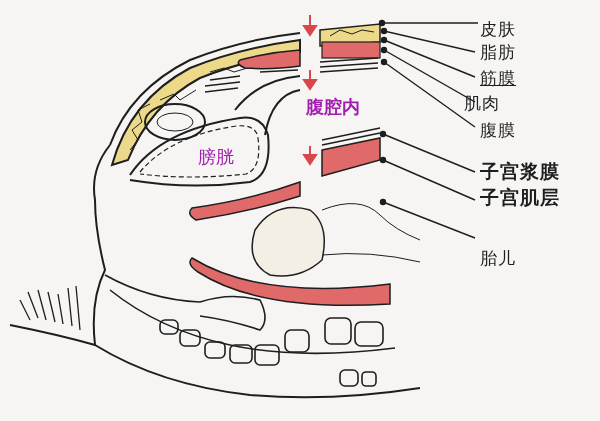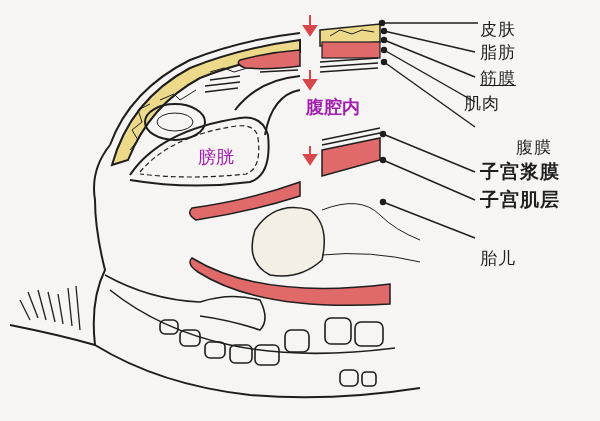--- a/index.html
+++ b/index.html
@@ -146,17 +146,17 @@
   </g>
 </svg>
 
 <div class="organ-label" style="left:306px;top:98px;font-size:18px;font-weight:bold;">腹腔内</div>
 <div class="organ-label" style="left:198px;top:148px;font-size:18px;">膀胱</div>
 
 <div class="label" style="left:480px;top:21px;text-align:right;">皮肤</div>
 <div class="label" style="left:480px;top:44px;">脂肪</div>
 <div class="label" style="left:480px;top:70px;text-decoration:underline;">筋膜</div>
 <div class="label" style="left:464px;top:95px;">肌肉</div>
-<div class="label" style="left:480px;top:139px;margin-left:36px;">腹膜</div>
+<div class="label" style="left:480px;top:122px;">腹膜</div>
 
 <div class="label big" style="left:480px;top:162px;">子宫浆膜</div>
-<div class="label big" style="left:480px;top:190px;">子宫肌层</div>
+<div class="label big" style="left:480px;top:190px;font-family:Liberation Mono, monospace;">子宫肌层</div>
 <div class="label" style="left:480px;top:230px;margin-top:20px;">胎儿</div>
 
 </body></html>

